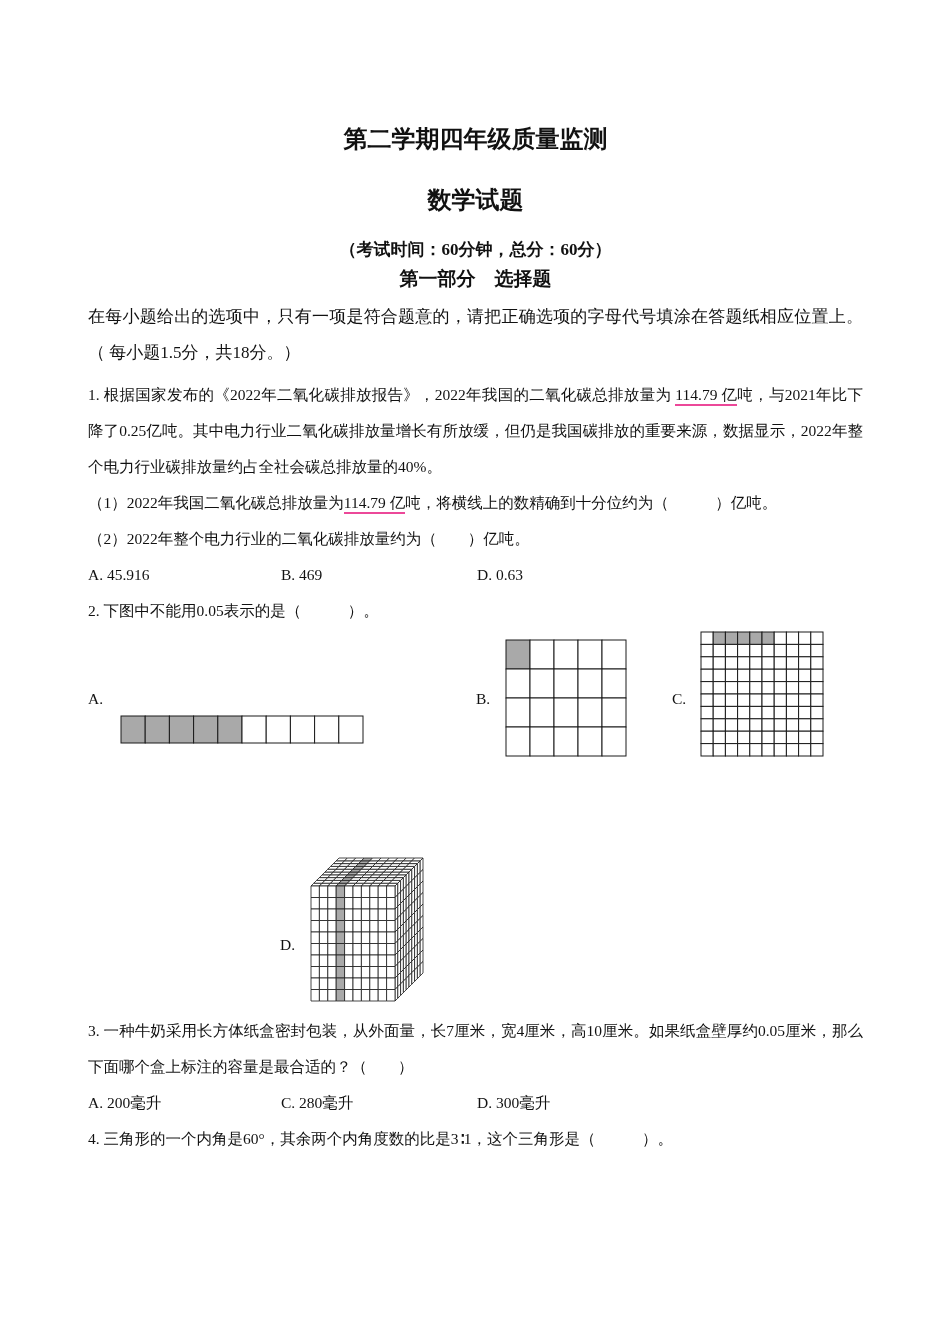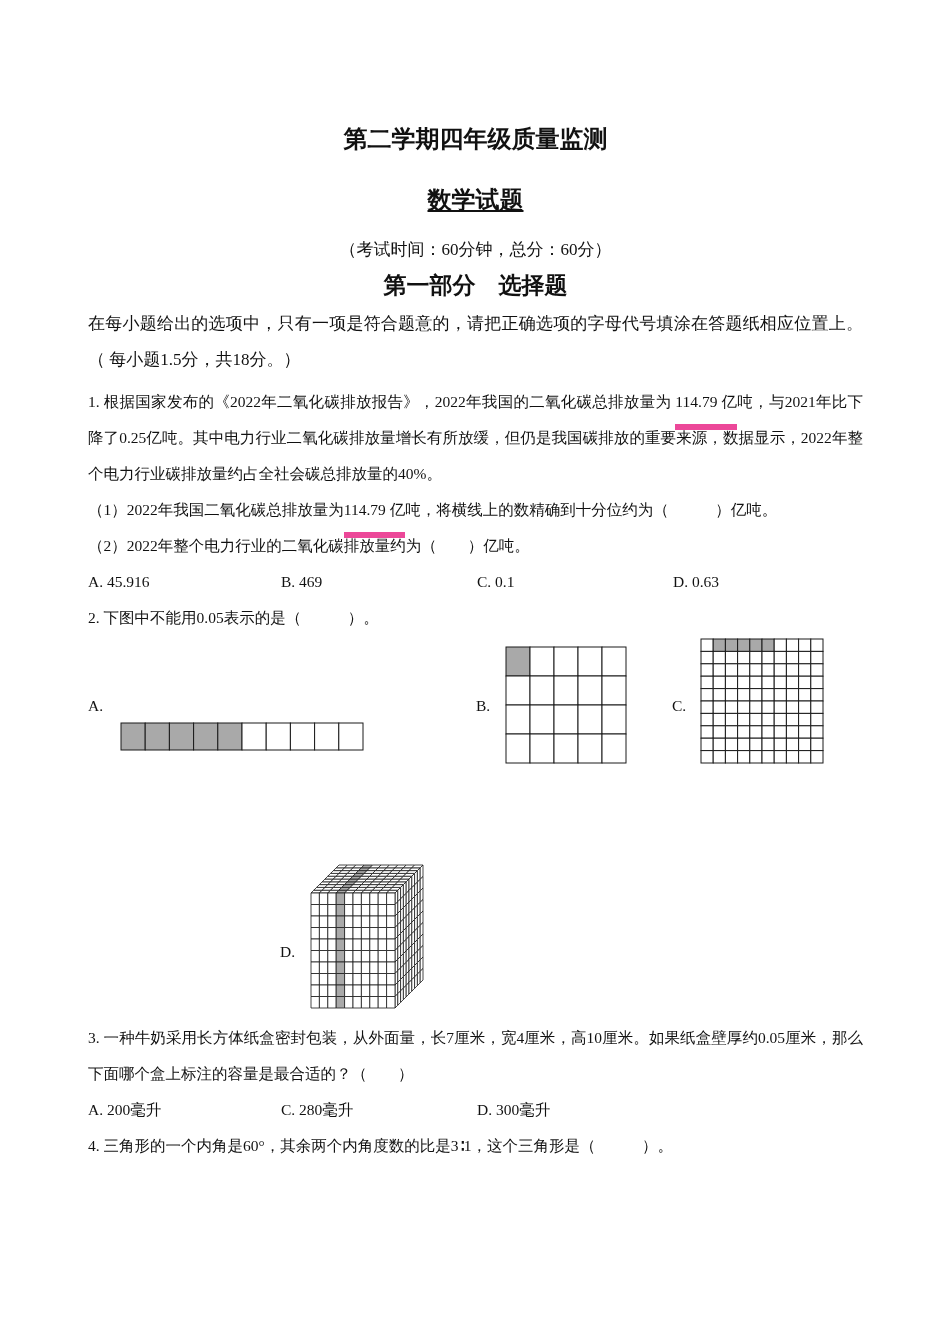--- a/index.html
+++ b/index.html
@@ -10,27 +10,27 @@
   }
   .page {
     position: relative;
     width: 950px; height: 1208px;
     box-sizing: border-box;
     padding: 124px 87px 20px 88px;
     background: #ffffff;
     overflow: hidden;
   }
   .title    { font-size: 24px; font-weight: 700; text-align: center; line-height: 31px; margin: 0 0 30px; }
-  .subtitle { font-size: 24px; font-weight: 700; text-align: center; line-height: 31px; margin: 0 0 22px; text-decoration: underline; }
-  .exam-info{ font-size: 17px; font-weight: 400; text-align: center; line-height: 24px; margin: 0 0 12px; }
-  .section  { font-size: 23px; font-weight: 700; text-align: center; line-height: 24px; margin: 0 0 8px; }
+  .subtitle { font-size: 24px; font-weight: 700; text-align: center; line-height: 31px; margin: 0 0 22px; }
+  .exam-info{ font-size: 17px; font-weight: 700; text-align: center; line-height: 24px; margin: 0 0 5px; }
+  .section  { font-size: 19px; font-weight: 700; text-align: center; line-height: 24px; margin: 0 0 8px; }
   .instructions { font-size: 17px; font-weight: 400; line-height: 36px; text-align: justify; margin: 0 0 6px; }
   .qtext { font-size: 15.5px; line-height: 36px; text-align: justify; margin: 0; }
   .opts  { display: grid; grid-template-columns: 193px 196px 196px 1fr; font-size: 15.5px; line-height: 36px; }
-  .u { border-bottom: 6px solid #ec4899; padding-bottom: 14px; }
+  .u { border-bottom: 2px solid #ec4899; padding-bottom: 1px; }
   .figures { position: relative; height: 372px; margin-top: 2px; }
   .fig-label { position: absolute; font-size: 15.5px; line-height: 20px; }
   .fig { position: absolute; }
   .fig svg { display: block; }
 </style>
 </head>
 <body>
 
 <div class="page">
 
@@ -43,21 +43,20 @@
   <p class="qtext"><span>1. 根据国家发布的《2022年二氧化碳排放报告》，2022年我国的二氧化碳总排放量为 </span><span class="u">114.79 亿</span><span>吨，与2021年比下降了0.25亿吨。其中电力行业二氧化碳排放量增长有所放缓，但仍是我国碳排放的重要来源，数据显示，2022年整个电力行业碳排放量约占全社会碳总排放量的40%。</span></p>
 
   <p class="qtext"><span>（1）2022年我国二氧化碳总排放量为</span><span class="u">114.79 亿</span><span>吨，将横线上的数精确到十分位约为（　　　）亿吨。</span></p>
 
 
   <p class="qtext">（2）2022年整个电力行业的二氧化碳排放量约为（　　）亿吨。</p>
 
   <div class="opts">
     <span>A. 45.916</span>
     <span>B. 469</span>
-    <span>C. 0.1</span>
     <span>D. 0.63</span>
   </div>
 
   <p class="qtext">2. 下图中不能用0.05表示的是（　　　）。</p>
 
   <div class="figures">
     <span class="fig-label" style="left:0; top:58px">A.</span>
     <div class="fig" style="left:32px; top:84px">
         <svg width="244" height="29" xmlns="http://www.w3.org/2000/svg">
           <rect x="1.00" y="1.00" width="24.2" height="27" fill="#a9a9a9" stroke="#1a1a1a" stroke-width="1"></rect>

